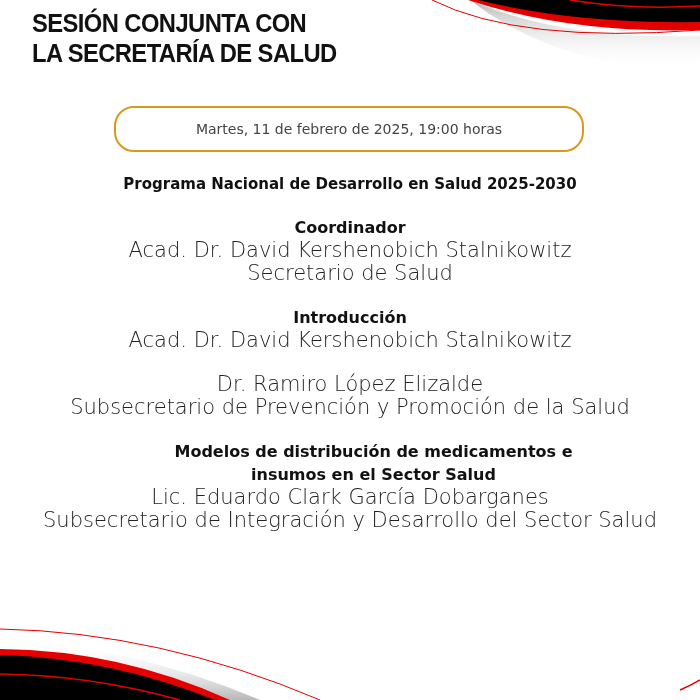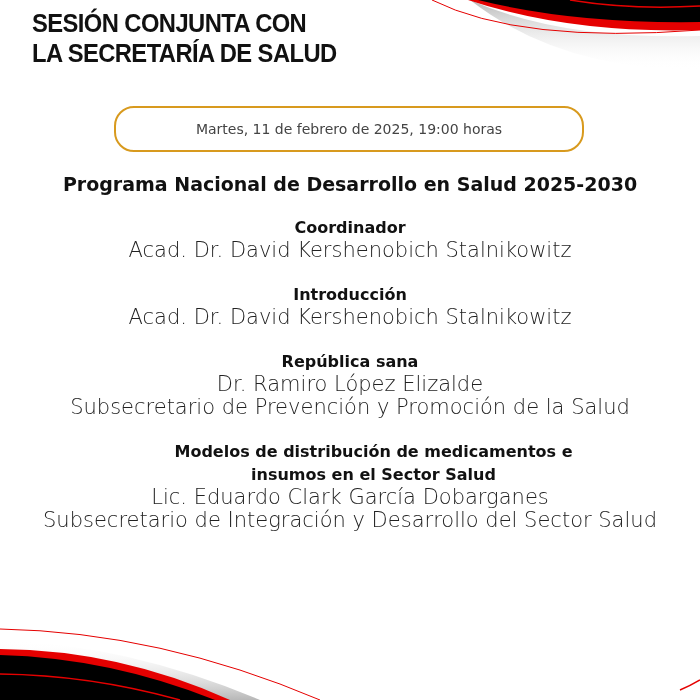--- a/index.html
+++ b/index.html
@@ -20,21 +20,21 @@
     .date-box {
       position:absolute; left:114px; top:106px; width:470px; height:46px;
       border:2px solid #d89a1e; border-radius:20px;
       display:flex; align-items:center; justify-content:center;
       font-size:14px; color:#444; box-sizing:border-box;
     }
     .content {
       position:absolute; left:0; top:172px; width:700px; text-align:center;
     }
     .program {
-      font-weight:bold; font-size:19px; line-height:24px; color:#111;
+      font-weight:bold; font-size:15px; line-height:24px; color:#111;
       margin-bottom:20px;
     }
     .session { margin-bottom:21px;text-align:center; }
     .session .topic { font-weight:bold; font-size:16px; line-height:23px; color:#111; }
     .session .line { font-size:21px; line-height:23px; color:#222; font-weight:300; }
     .topic-wide { padding:0 90px;margin-left:47px; }
   </style>
 </head>
 <body>
 
@@ -76,29 +76,29 @@
 <div class="date-box">
   <span>Martes, 11 de febrero de 2025, 19:00 horas</span>
 </div>
 
 <div class="content">
   <div class="program">Programa Nacional de Desarrollo en Salud 2025-2030</div>
 
   <div class="session">
     <div class="topic">Coordinador</div>
     <div class="line">Acad. Dr. David Kershenobich Stalnikowitz</div>
+    <div class="line">Secretario de Salud</div>
   </div>
 
   <div class="session">
     <div class="topic">Introducción</div>
     <div class="line">Acad. Dr. David Kershenobich Stalnikowitz</div>
   </div>
 
   <div class="session">
-    <div class="topic">República sana</div>
     <div class="line">Dr. Ramiro López Elizalde</div>
     <div class="line">Subsecretario de Prevención y Promoción de la Salud</div>
   </div>
 
   <div class="session">
     <div class="topic topic-wide">Modelos de distribución de medicamentos e insumos en el Sector Salud</div>
     <div class="line">Lic. Eduardo Clark García Dobarganes</div>
     <div class="line">Subsecretario de Integración y Desarrollo del Sector Salud</div>
   </div>
 

